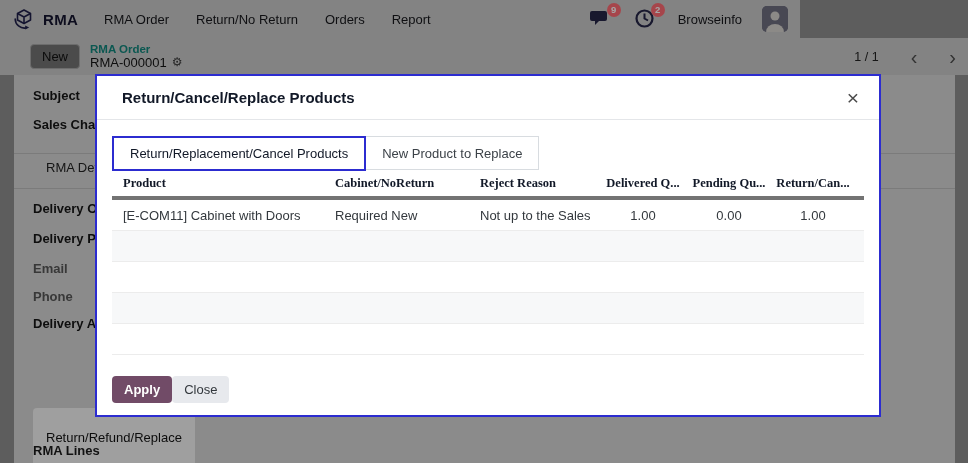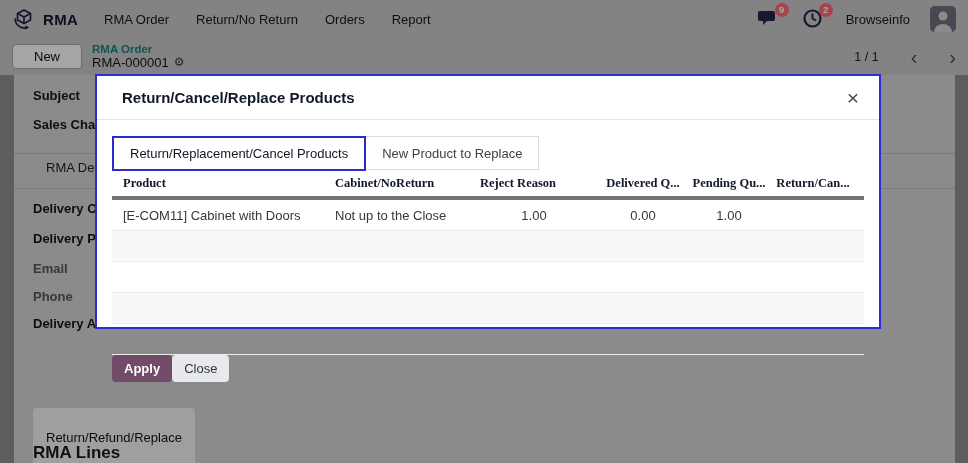--- a/index.html
+++ b/index.html
@@ -3,59 +3,59 @@
 <meta charset="utf-8">
 <style>
   * { margin:0; padding:0; box-sizing:border-box; }
   html,body { width:968px; height:463px; overflow:hidden; }
   body { font-family:"Liberation Sans", sans-serif; }
   .screen { position:relative; width:968px; height:463px; background:#909090; overflow:hidden; }
 
   
   .page { position:absolute; inset:0; z-index:0; }
 
-  .navbar { position:absolute; top:0; left:0; width:968px; height:38px;
+  .navbar { position:absolute; top:0; left:0; width:800px; height:38px;
     background:#c9c9c9; display:flex; align-items:center; padding:0 12px; }
   .brand { display:flex; align-items:center; gap:7px; margin-right:26px; }
   .brand-name { font-size:15px; font-weight:700; color:#14142e; letter-spacing:.3px; }
   .nav-menu { display:flex; align-items:center; gap:27px; }
   .nav-item { font-size:13px; color:#17181c; cursor:pointer; }
   .nav-right { margin-left:auto; display:flex; align-items:center; gap:20px; }
   .icon-btn { position:relative; width:24px; height:22px; cursor:pointer; }
   .badge { position:absolute; top:-5px; right:-7px; min-width:14px; height:14px; border-radius:8px;
     background:#ff6b74; color:#ffffff; font-size:9.5px; font-weight:700; line-height:14px; text-align:center; padding:0 3px; }
   .user-name { font-size:13px; color:#17181c; cursor:pointer; }
   .avatar { width:26px; height:26px; border-radius:5px; background:#6f6f80; overflow:hidden; cursor:pointer; }
 
   .control-panel { position:absolute; top:38px; left:0; width:968px; height:37px;
     background:#c9c9c9; display:flex; align-items:center; padding:0 12px; }
-  .btn-new { background:#ffffff; border:1px solid #a8a8a8; border-radius:4px; padding:4px 21px;
-    font-size:13px; color:#111; cursor:pointer; font-family:inherit; }
+  .btn-new { background:#737373; border:1px solid #a8a8a8; border-radius:4px; padding:4px 11px;
+    font-size:13px; color:#111; cursor:pointer; font-family:inherit;margin-left:18px; }
   .breadcrumb { margin-left:10px; line-height:1.1; }
   .bc-parent { font-size:11.5px; color:#12877d; font-weight:700; cursor:pointer; }
   .bc-current { font-size:13px; color:#151515; display:flex; align-items:center; gap:5px; }
   .gear { font-size:12px; color:#3c3c3c; cursor:pointer; }
   .pager { margin-left:auto; display:flex; align-items:center; gap:32px; }
   .pager-value { font-size:12.5px; color:#222; }
   .pager-arrow { font-size:20px; color:#4c4c4c; line-height:1; cursor:pointer; }
 
   .sheet { position:absolute; top:75px; left:14px; width:941px; height:388px; background:#d6d6d6; }
   .bg-label { position:absolute; left:19px; font-size:13px; font-weight:600; color:#161616; white-space:nowrap; }
   .bg-label.muted { font-weight:700; color:#565656; }
   .hline { position:absolute; left:0; width:941px; height:1px; background:#bdbdbd; }
   .bg-tab { position:absolute; left:32px; top:85px; font-size:13px; color:#232323; }
   .btn-bg-action { position:absolute; left:19px; top:333px; background:#f4f4f4; border:none; border-radius:4px;
     padding:22px 13px; font-size:13px; color:#131313; font-family:inherit; cursor:pointer; }
-  .bg-section { position:absolute; left:19px; top:368px; font-size:17px; font-weight:600; color:#1b1b1b; }
+  .bg-section { position:absolute; left:19px; top:368px; font-size:13px; font-weight:600; color:#1b1b1b; }
 
   
   .backdrop { position:absolute; inset:0; background:rgba(0,0,0,0.35); z-index:10; }
 
   
-  .modal { position:absolute; left:95px; top:74px; width:786px; height:255px; background:#ffffff;
+  .modal { position:absolute; left:95px; top:74px; width:786px; height:343px; background:#ffffff;
     border:2px solid #2c2cd0; z-index:20; display:flex; flex-direction:column; }
   .modal-header { height:44px; flex:0 0 44px; display:flex; align-items:center;
     padding:0 20px 0 25px; border-bottom:1px solid #e4e6e9; }
   .modal-title { font-size:15px; font-weight:600; color:#111827; }
   .modal-close { margin-left:auto; font-size:21px; font-weight:400; color:#4a4a4a; line-height:1;
     background:none; border:none; cursor:pointer; font-family:inherit; }
 
   .tabs { display:flex; align-items:flex-start; margin:16px 15px 0 15px; }
   .tab { font-size:13px; padding:8px 16px; background:#fff; cursor:pointer; white-space:nowrap; }
   .tab.active { border:2px solid #2c2cd0; color:#111827; }
@@ -186,21 +186,22 @@
             <line x1="0.5" y1="3.5" x2="14.5" y2="3.5" stroke="#444" stroke-width="1.6"></line>
             <circle cx="10.5" cy="3.5" r="2.4" fill="#444"></circle>
             <line x1="0.5" y1="9.5" x2="14.5" y2="9.5" stroke="#444" stroke-width="1.6"></line>
             <circle cx="4.5" cy="9.5" r="2.4" fill="#444"></circle>
           </svg>
         </span>
       </div>
 
       <div class="g-row g-body-row">
         <span class="cell">[E-COM11] Cabinet with Doors</span>
-        <span class="cell">Not up to the Close</span>
+        <span class="cell">Required New</span>
+        <span class="cell">Not up to the Sales</span>
         <span class="cell num">1.00</span>
         <span class="cell num">0.00</span>
         <span class="cell num">1.00</span>
         <span class="cell"></span>
       </div>
 
       <div class="g-row g-body-row stripe"></div>
       <div class="g-row g-body-row"></div>
       <div class="g-row g-body-row stripe"></div>
       <div class="g-row g-body-row"></div>

